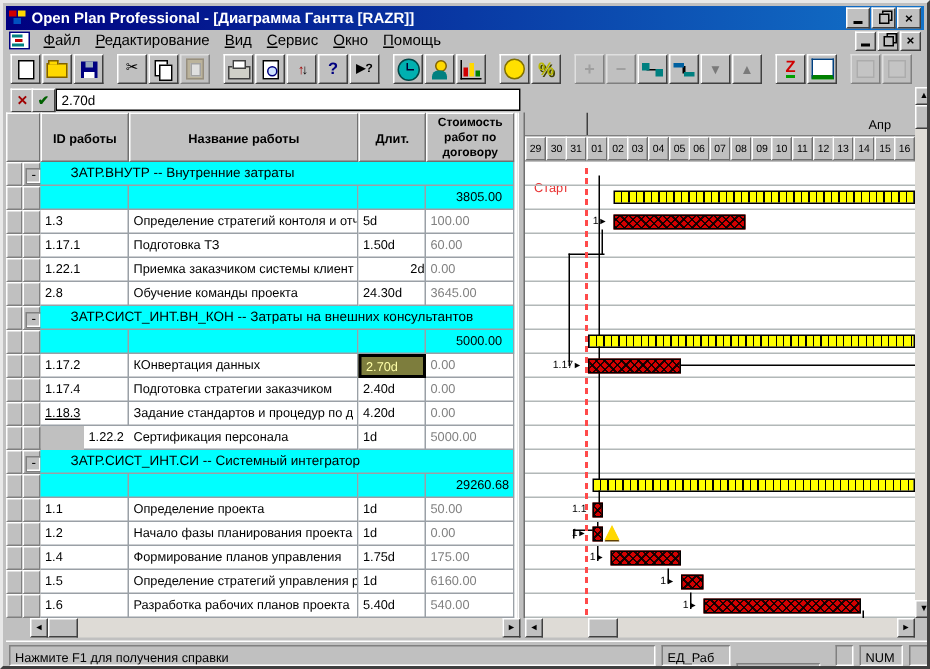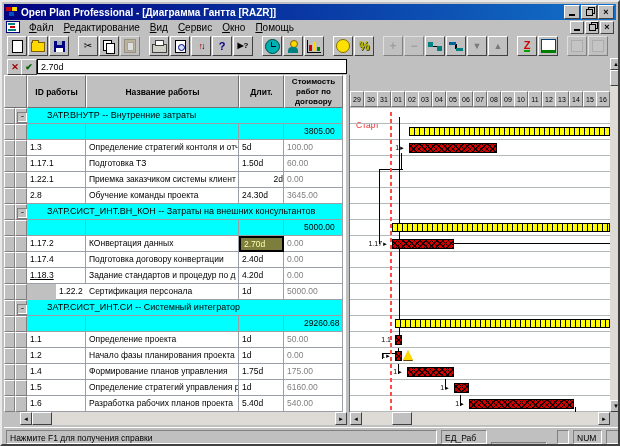--- a/index.html
+++ b/index.html
@@ -320,21 +320,21 @@
       <div class="cell cyan" style="position: absolute; left: 282px; top: 218px; width: 59px; height: 16px;">5000.00</div>
       <div class="sel" style="position: absolute; left: 2px; top: 234px; width: 11px; height: 16px;"></div>
       <div class="sel" style="position: absolute; left: 13px; top: 234px; width: 12px; height: 16px;"></div>
       <div class="cell" style="position: absolute; left: 25px; top: 234px; width: 59px; height: 16px;">1.17.2</div>
       <div class="cell" style="position: absolute; left: 84px; top: 234px; width: 153px; height: 16px;">КОнвертация данных</div>
       <div class="cell seldur" style="position: absolute; left: 237px; top: 234px; width: 45px; height: 16px;">2.70d</div>
       <div class="cell costdim" style="position: absolute; left: 282px; top: 234px; width: 59px; height: 16px;">0.00</div>
       <div class="sel" style="position: absolute; left: 2px; top: 250px; width: 11px; height: 16px;"></div>
       <div class="sel" style="position: absolute; left: 13px; top: 250px; width: 12px; height: 16px;"></div>
       <div class="cell" style="position: absolute; left: 25px; top: 250px; width: 59px; height: 16px;">1.17.4</div>
-      <div class="cell" style="position: absolute; left: 84px; top: 250px; width: 153px; height: 16px;">Подготовка договору конвертации</div>
+      <div class="cell" style="position: absolute; left: 84px; top: 250px; width: 153px; height: 16px;">Подготовка стратегии заказчиком</div>
       <div class="cell" style="position: absolute; left: 237px; top: 250px; width: 45px; height: 16px;">2.40d</div>
       <div class="cell costdim" style="position: absolute; left: 282px; top: 250px; width: 59px; height: 16px;">0.00</div>
       <div class="sel" style="position: absolute; left: 2px; top: 266px; width: 11px; height: 16px;"></div>
       <div class="sel" style="position: absolute; left: 13px; top: 266px; width: 12px; height: 16px;"></div>
       <div class="cell" style="position: absolute; left: 25px; top: 266px; width: 59px; height: 16px; text-decoration: underline;">1.18.3</div>
       <div class="cell" style="position: absolute; left: 84px; top: 266px; width: 153px; height: 16px;">Задание стандартов и процедур по д</div>
       <div class="cell" style="position: absolute; left: 237px; top: 266px; width: 45px; height: 16px;">4.20d</div>
       <div class="cell costdim" style="position: absolute; left: 282px; top: 266px; width: 59px; height: 16px;">0.00</div>
       <div class="sel" style="position: absolute; left: 2px; top: 282px; width: 11px; height: 16px;"></div>
       <div class="sel" style="position: absolute; left: 13px; top: 282px; width: 12px; height: 16px;"></div>
@@ -381,20 +381,24 @@
       <div class="sel" style="position: absolute; left: 13px; top: 394px; width: 12px; height: 16px;"></div>
       <div class="cell" style="position: absolute; left: 25px; top: 394px; width: 59px; height: 16px;">1.6</div>
       <div class="cell" style="position: absolute; left: 84px; top: 394px; width: 153px; height: 16px;">Разработка рабочих планов проекта</div>
       <div class="cell" style="position: absolute; left: 237px; top: 394px; width: 45px; height: 16px;">5.40d</div>
       <div class="cell costdim" style="position: absolute; left: 282px; top: 394px; width: 59px; height: 16px;">540.00</div>
     </div>
 
   <div id="tgap" class="abs"></div>
   <div id="splitter" class="abs"></div>
 
+  <div id="gmonth" class="abs">
+    <span class="mlabel">Апр</span>
+    <span class="abs" style="left:41px;top:0;width:1px;height:16px;background:#404040"></span>
+  </div>
   <div id="gdays" class="abs">
       <div class="day" style="position: absolute; left: 0px; top: 0px; width: 14px; height: 16px;">29</div>
       <div class="day" style="position: absolute; left: 14px; top: 0px; width: 14px; height: 16px;">30</div>
       <div class="day" style="position: absolute; left: 27px; top: 0px; width: 14px; height: 16px;">31</div>
       <div class="day" style="position: absolute; left: 41px; top: 0px; width: 14px; height: 16px;">01</div>
       <div class="day" style="position: absolute; left: 55px; top: 0px; width: 14px; height: 16px;">02</div>
       <div class="day" style="position: absolute; left: 68px; top: 0px; width: 14px; height: 16px;">03</div>
       <div class="day" style="position: absolute; left: 82px; top: 0px; width: 14px; height: 16px;">04</div>
       <div class="day" style="position: absolute; left: 96px; top: 0px; width: 14px; height: 16px;">05</div>
       <div class="day" style="position: absolute; left: 109px; top: 0px; width: 14px; height: 16px;">06</div>

